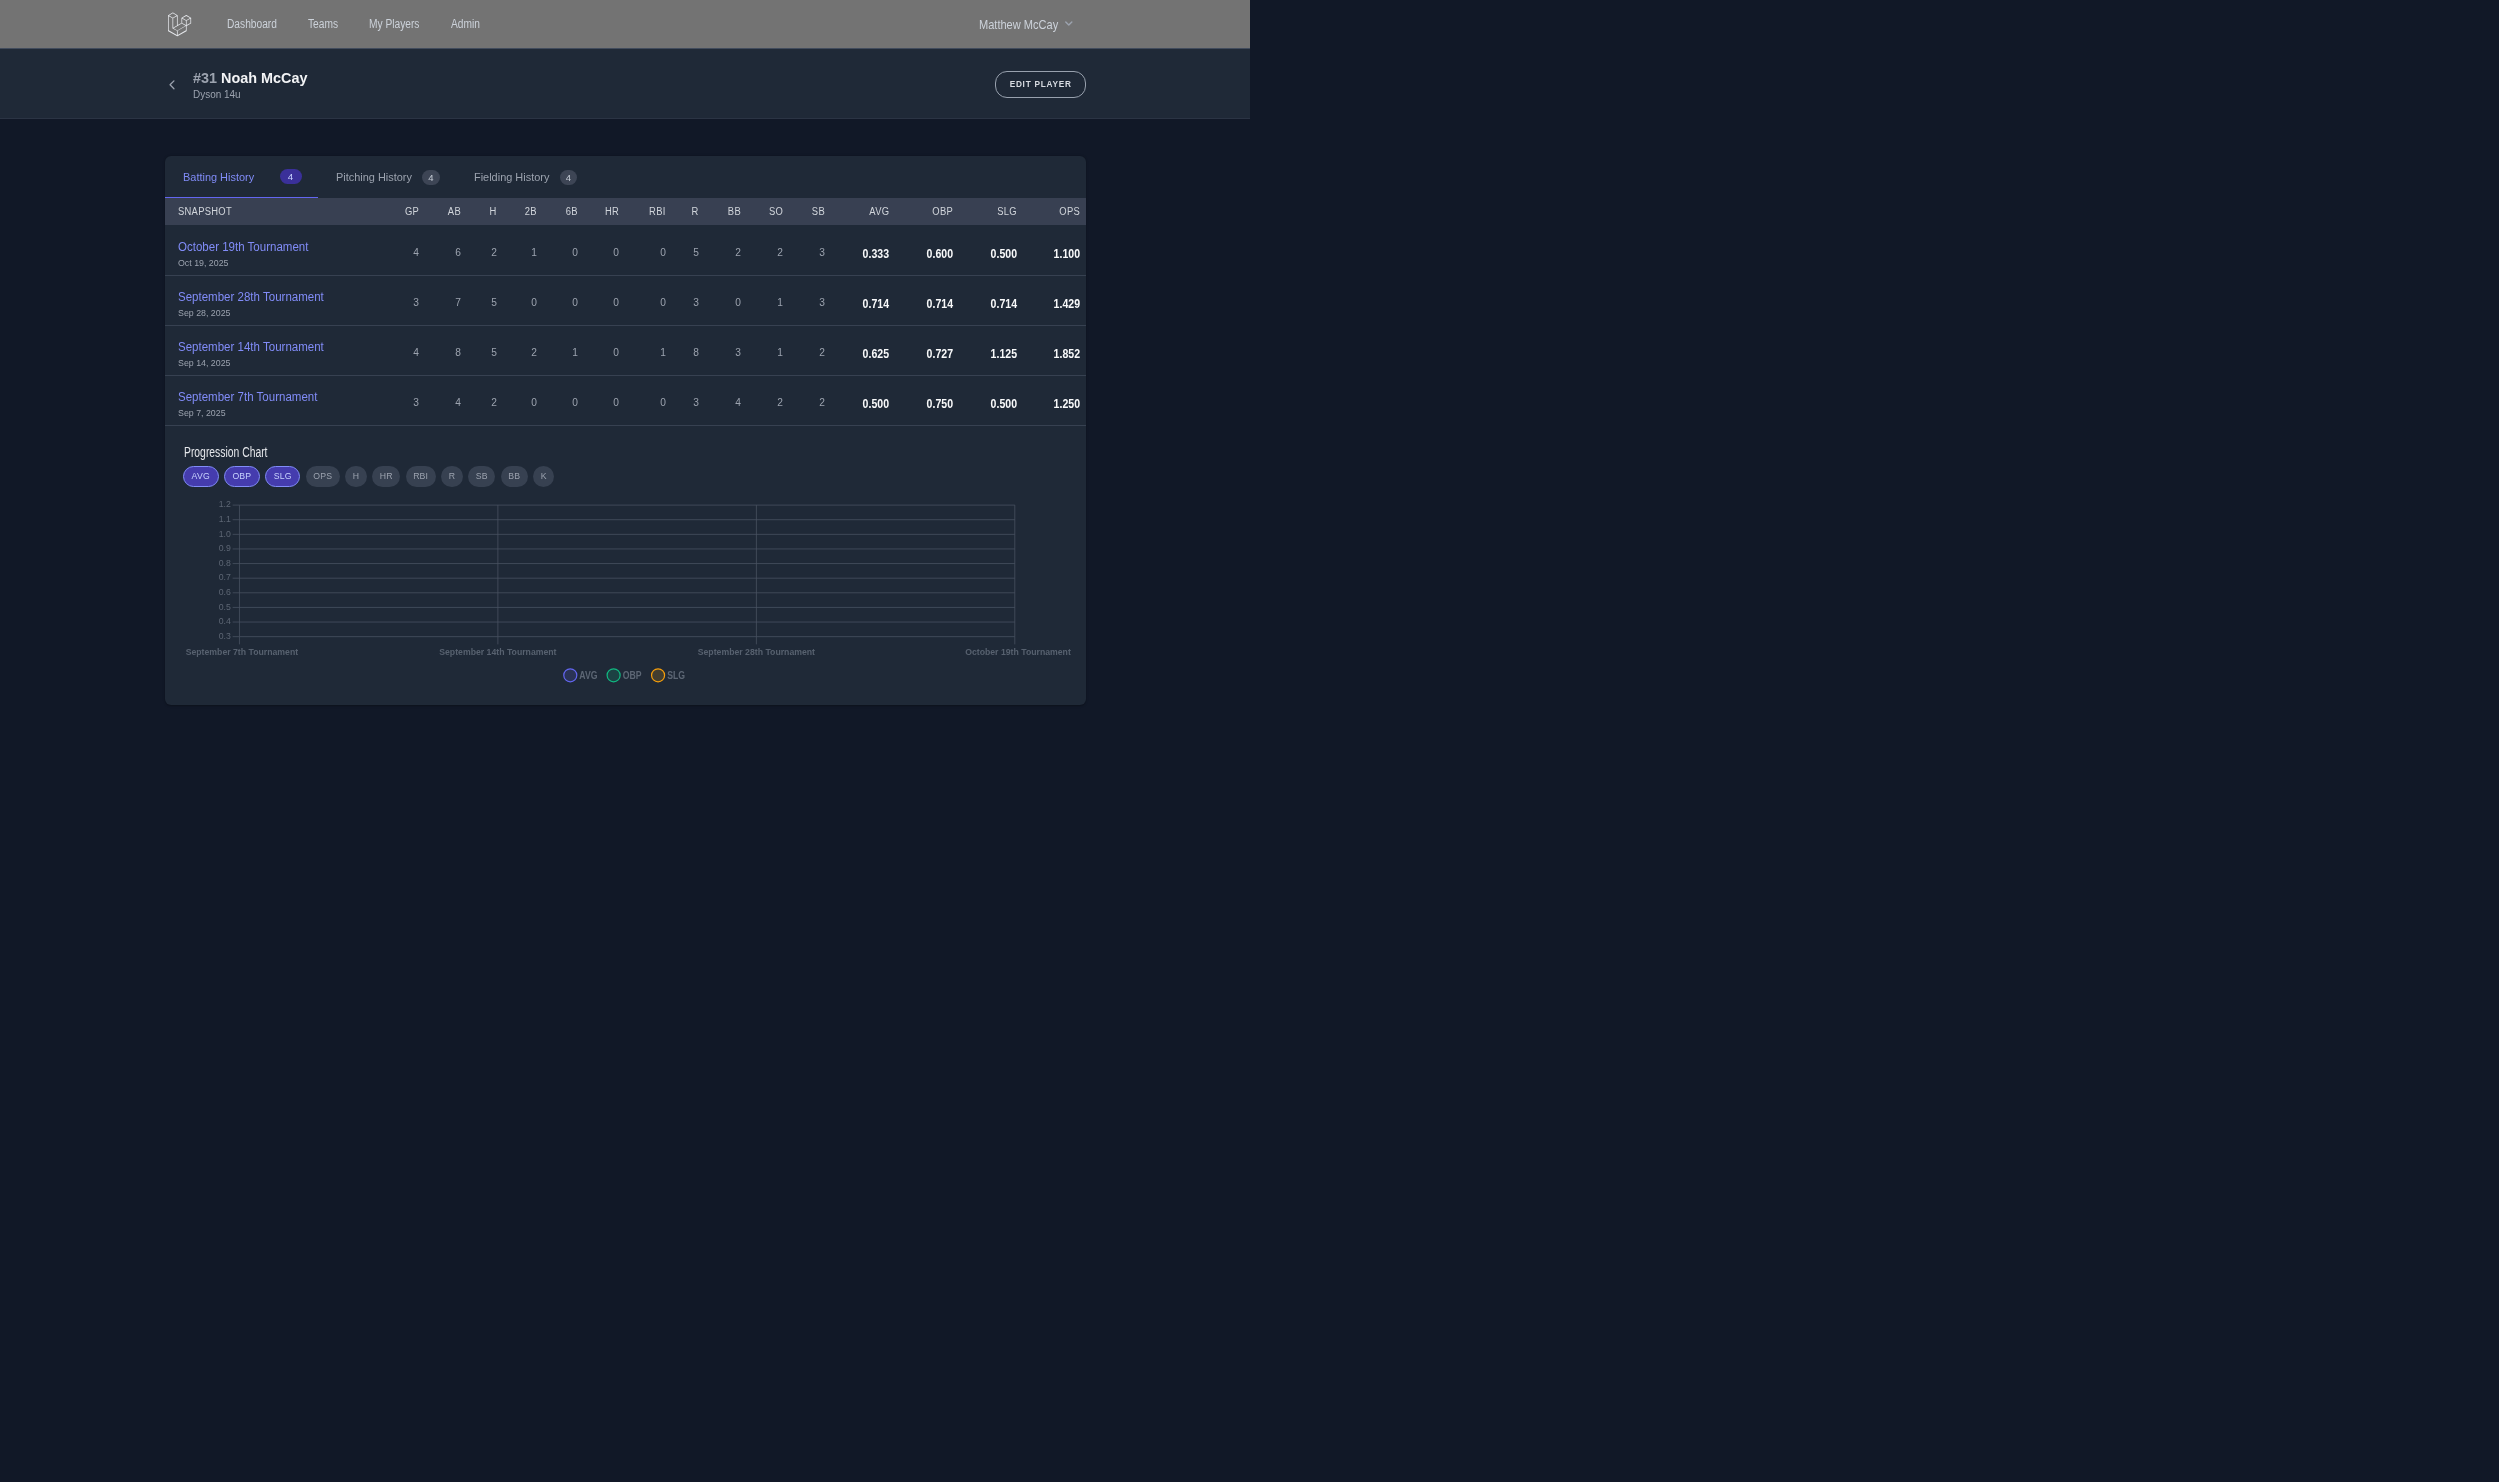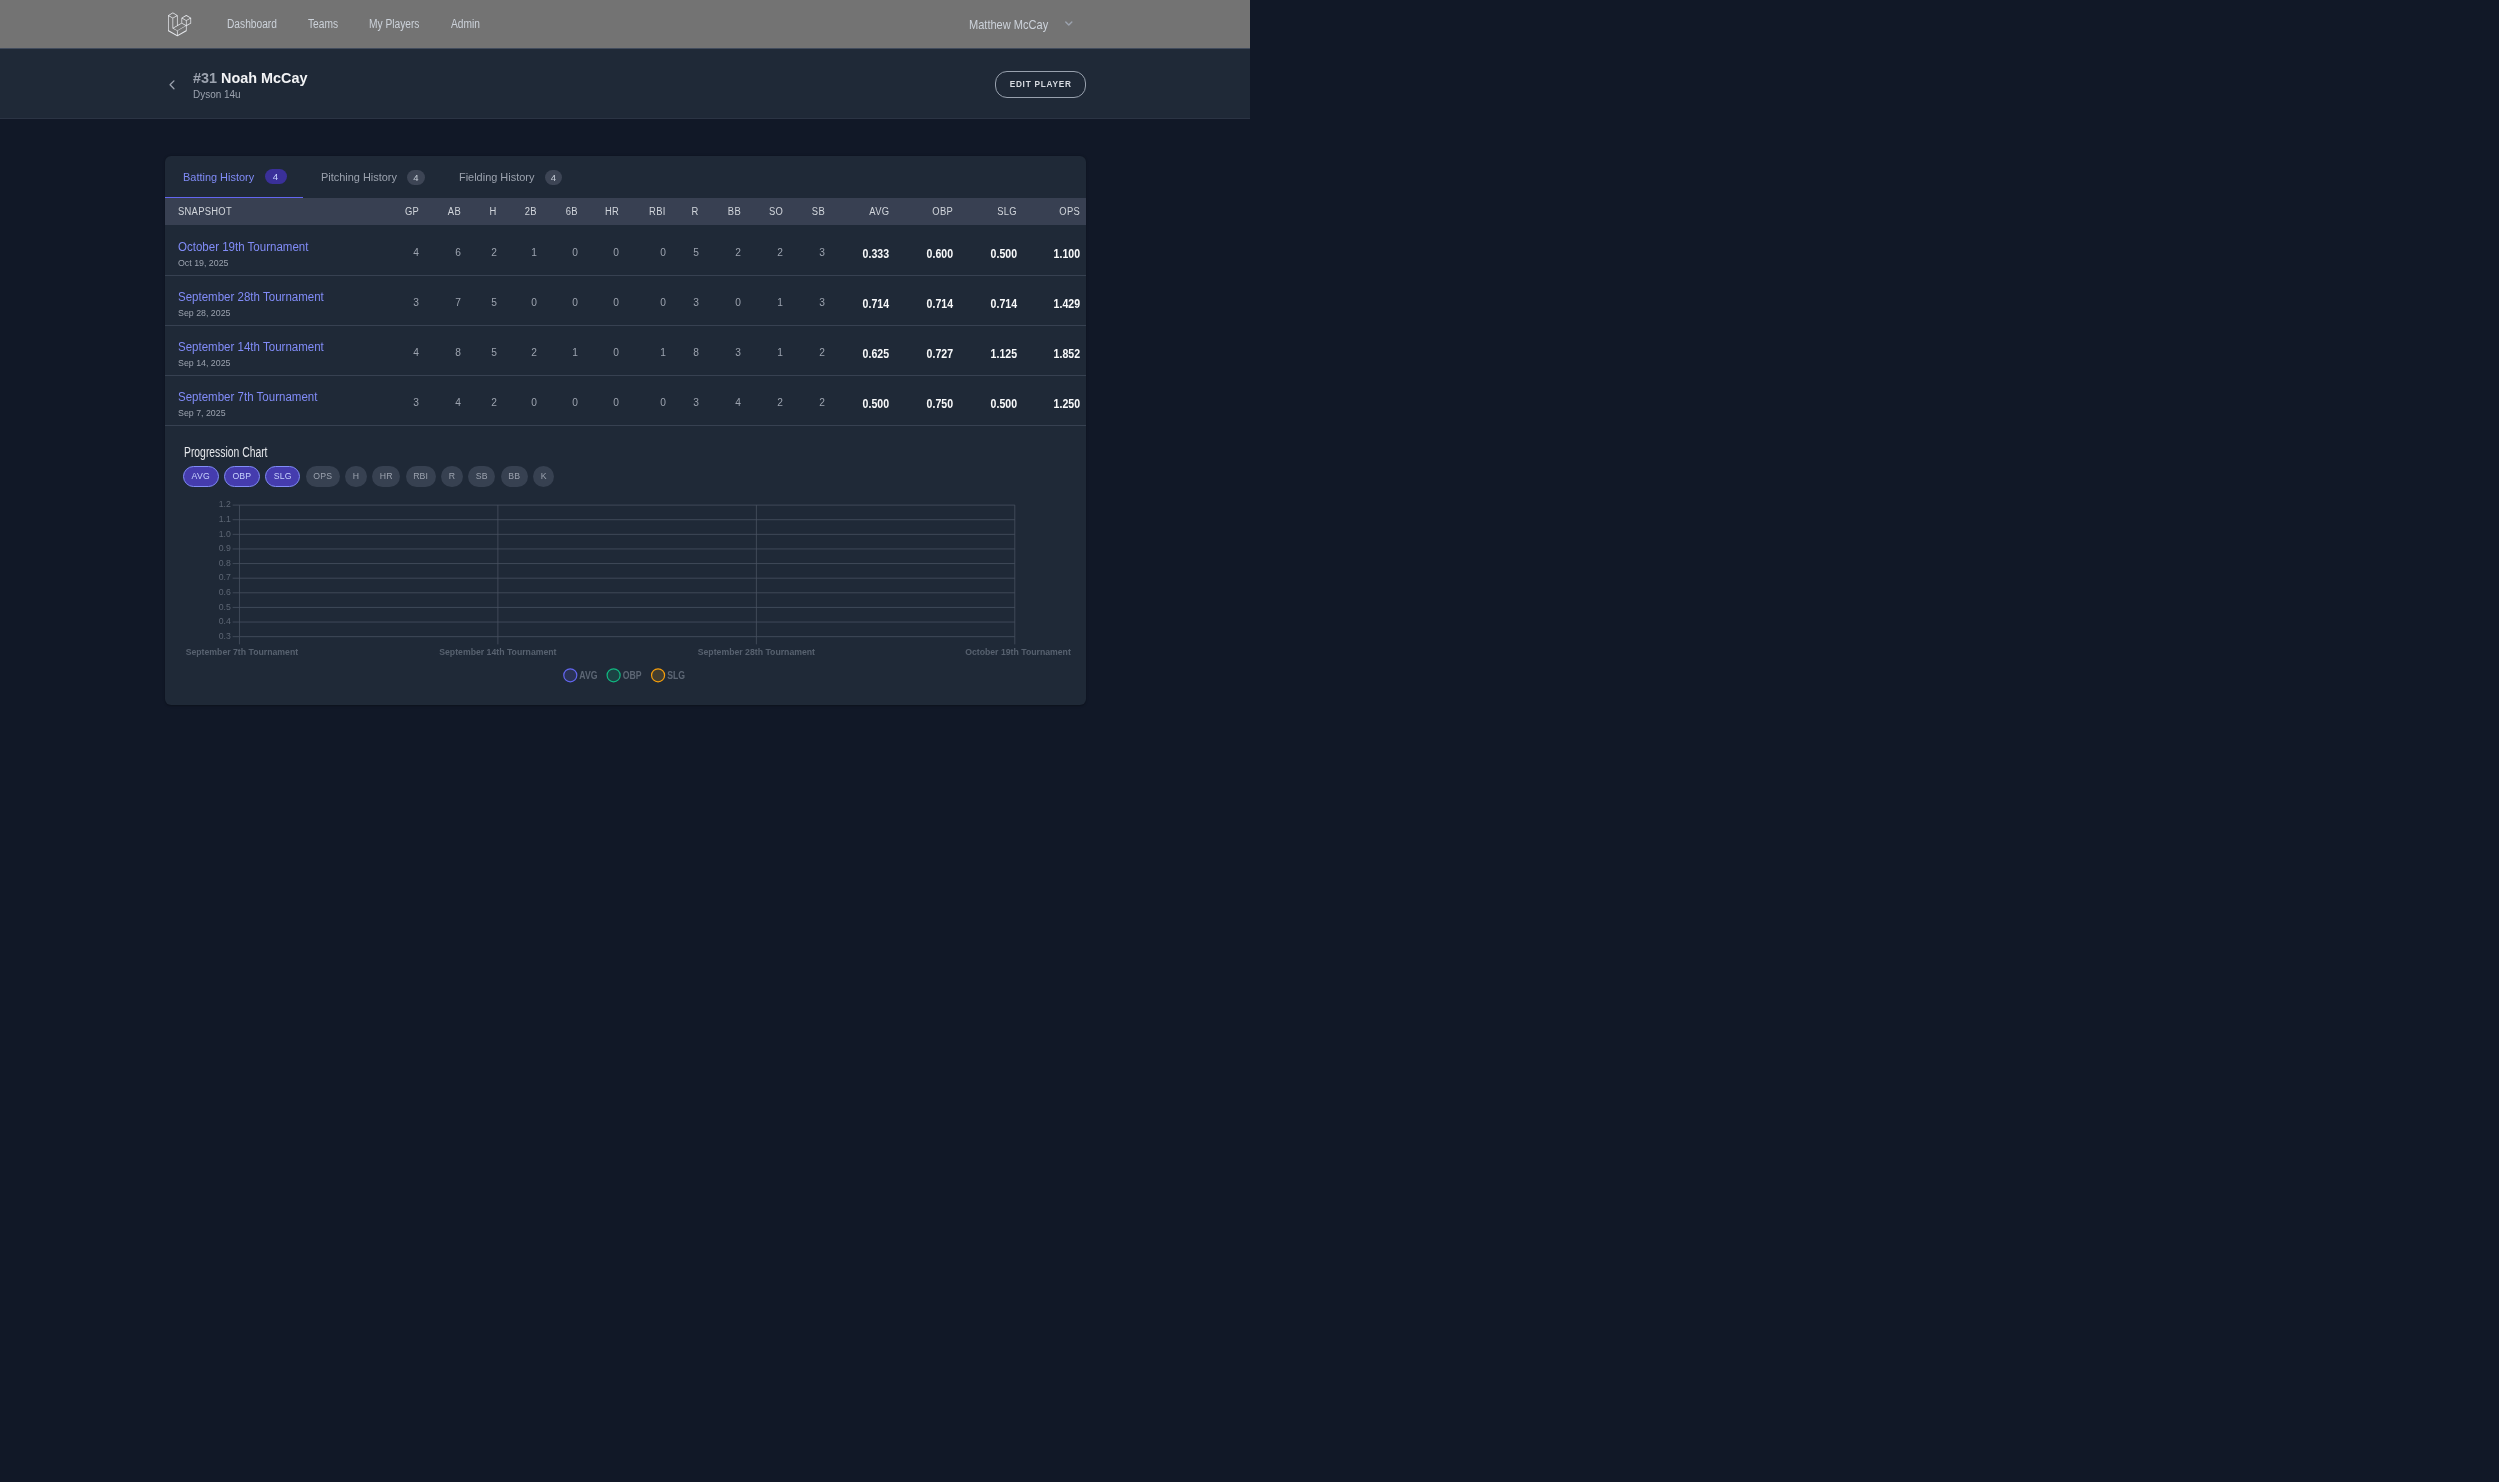--- a/index.html
+++ b/index.html
@@ -4,41 +4,41 @@
 <style>
   * { margin:0; padding:0; box-sizing:border-box; }
   html,body { width:1250px; height:741px; background:#111827; font-family:"Liberation Sans", sans-serif; overflow:hidden; }
   .page { position:relative; width:1250px; height:741px; }
 
   
   .nav { position:absolute; left:0; top:0; width:1250px; height:49px; background:#737373; border-bottom:0.8px solid #414b5c; }
   .nav-inner { position:relative; width:969px; height:48px; margin:0 auto; }
   .logo { position:absolute; left:24px; top:10.6px; width:27px; height:27px; color:#e5e7eb; }
   .nav-link { position:absolute; top:0; height:48px; line-height:48px; font-size:12px; color:#ccd2da; transform-origin:left center; transform:scaleX(0.85); white-space:nowrap; }
-  .user { position:absolute; right:37px; top:0; height:48px; display:flex; align-items:center; gap:17px; }
+  .user { position:absolute; right:37px; top:0; height:48px; display:flex; align-items:center; gap:7px; }
   .user span { font-size:13px; color:#ccd2da; transform-origin:right center; transform:scaleX(0.85); }
 
   
   .header { position:absolute; left:0; top:49px; width:1250px; height:70px; background:#1f2937; border-bottom:0.8px solid #2b3444; }
   .header-inner { position:relative; width:969px; height:70px; margin:0 auto; }
   .back { position:absolute; left:28px; top:31px; }
   .ptitle { position:absolute; left:52px; top:20px; font-size:15px; font-weight:700; color:#f3f4f6; line-height:18px; transform-origin:left center; transform:scaleX(0.96); white-space:nowrap; }
   .ptitle .num { color:#9ca3af; }
   .psub { position:absolute; left:52px; top:39px; font-size:10.6px; color:#9ca3af; line-height:13.6px; transform-origin:left center; transform:scaleX(0.94); }
   .editbtn { position:absolute; right:23.5px; top:22px; width:91px; height:26.5px; border:0.8px solid #98a1ae; border-radius:12px; color:#d8dce2; font-size:8.7px; font-weight:700; letter-spacing:0.8px; display:flex; align-items:center; justify-content:center; }
   .editbtn span { transform:scaleX(0.95); }
 
   
   .card { position:absolute; left:165px; top:156px; width:921px; height:549px; background:#1f2937; border-radius:6px; box-shadow:0 0.8px 2.3px rgba(0,0,0,.3); overflow:hidden; }
 
   
   .tabs { position:relative; height:42px; display:flex; }
   .tab { display:flex; align-items:center; padding:0 16px 0 18px; font-size:11.4px; }
   .tab .lbl { color:#9ca3af; transform-origin:left center; transform:scaleX(0.96); margin-right:-2.3px; white-space:nowrap; }
-  .tab.active { border-bottom:1.5px solid #6366f1; }
+  .tab.active { border-bottom:1.5px solid #6366f1;gap:15px; }
   .tab.active .lbl { color:#818cf8; font-weight:500;}
   .tbadge { margin-left:9.8px; min-width:17.4px; height:15px; padding:0 4.5px; border-radius:7.6px; background:#3d4555; color:#c6cdd7; font-size:9.5px; display:flex; align-items:center; justify-content:center; }
   .tab.active .tbadge { background:#3a3099; color:#c7d2fe; min-width:22px; padding:0 6px; font-size:9.8px; }
 
   
   table { width:921px; border-collapse:collapse; table-layout:fixed; }
   thead tr { height:27px; background:#384052; }
   th { font-size:10px; font-weight:400; color:#d1d5db; letter-spacing:0.3px; text-align:right; padding-right:6px; }
   th span { display:inline-block; transform:scaleX(0.94); transform-origin:right center; }
   th.snap span { transform-origin:left center; }

